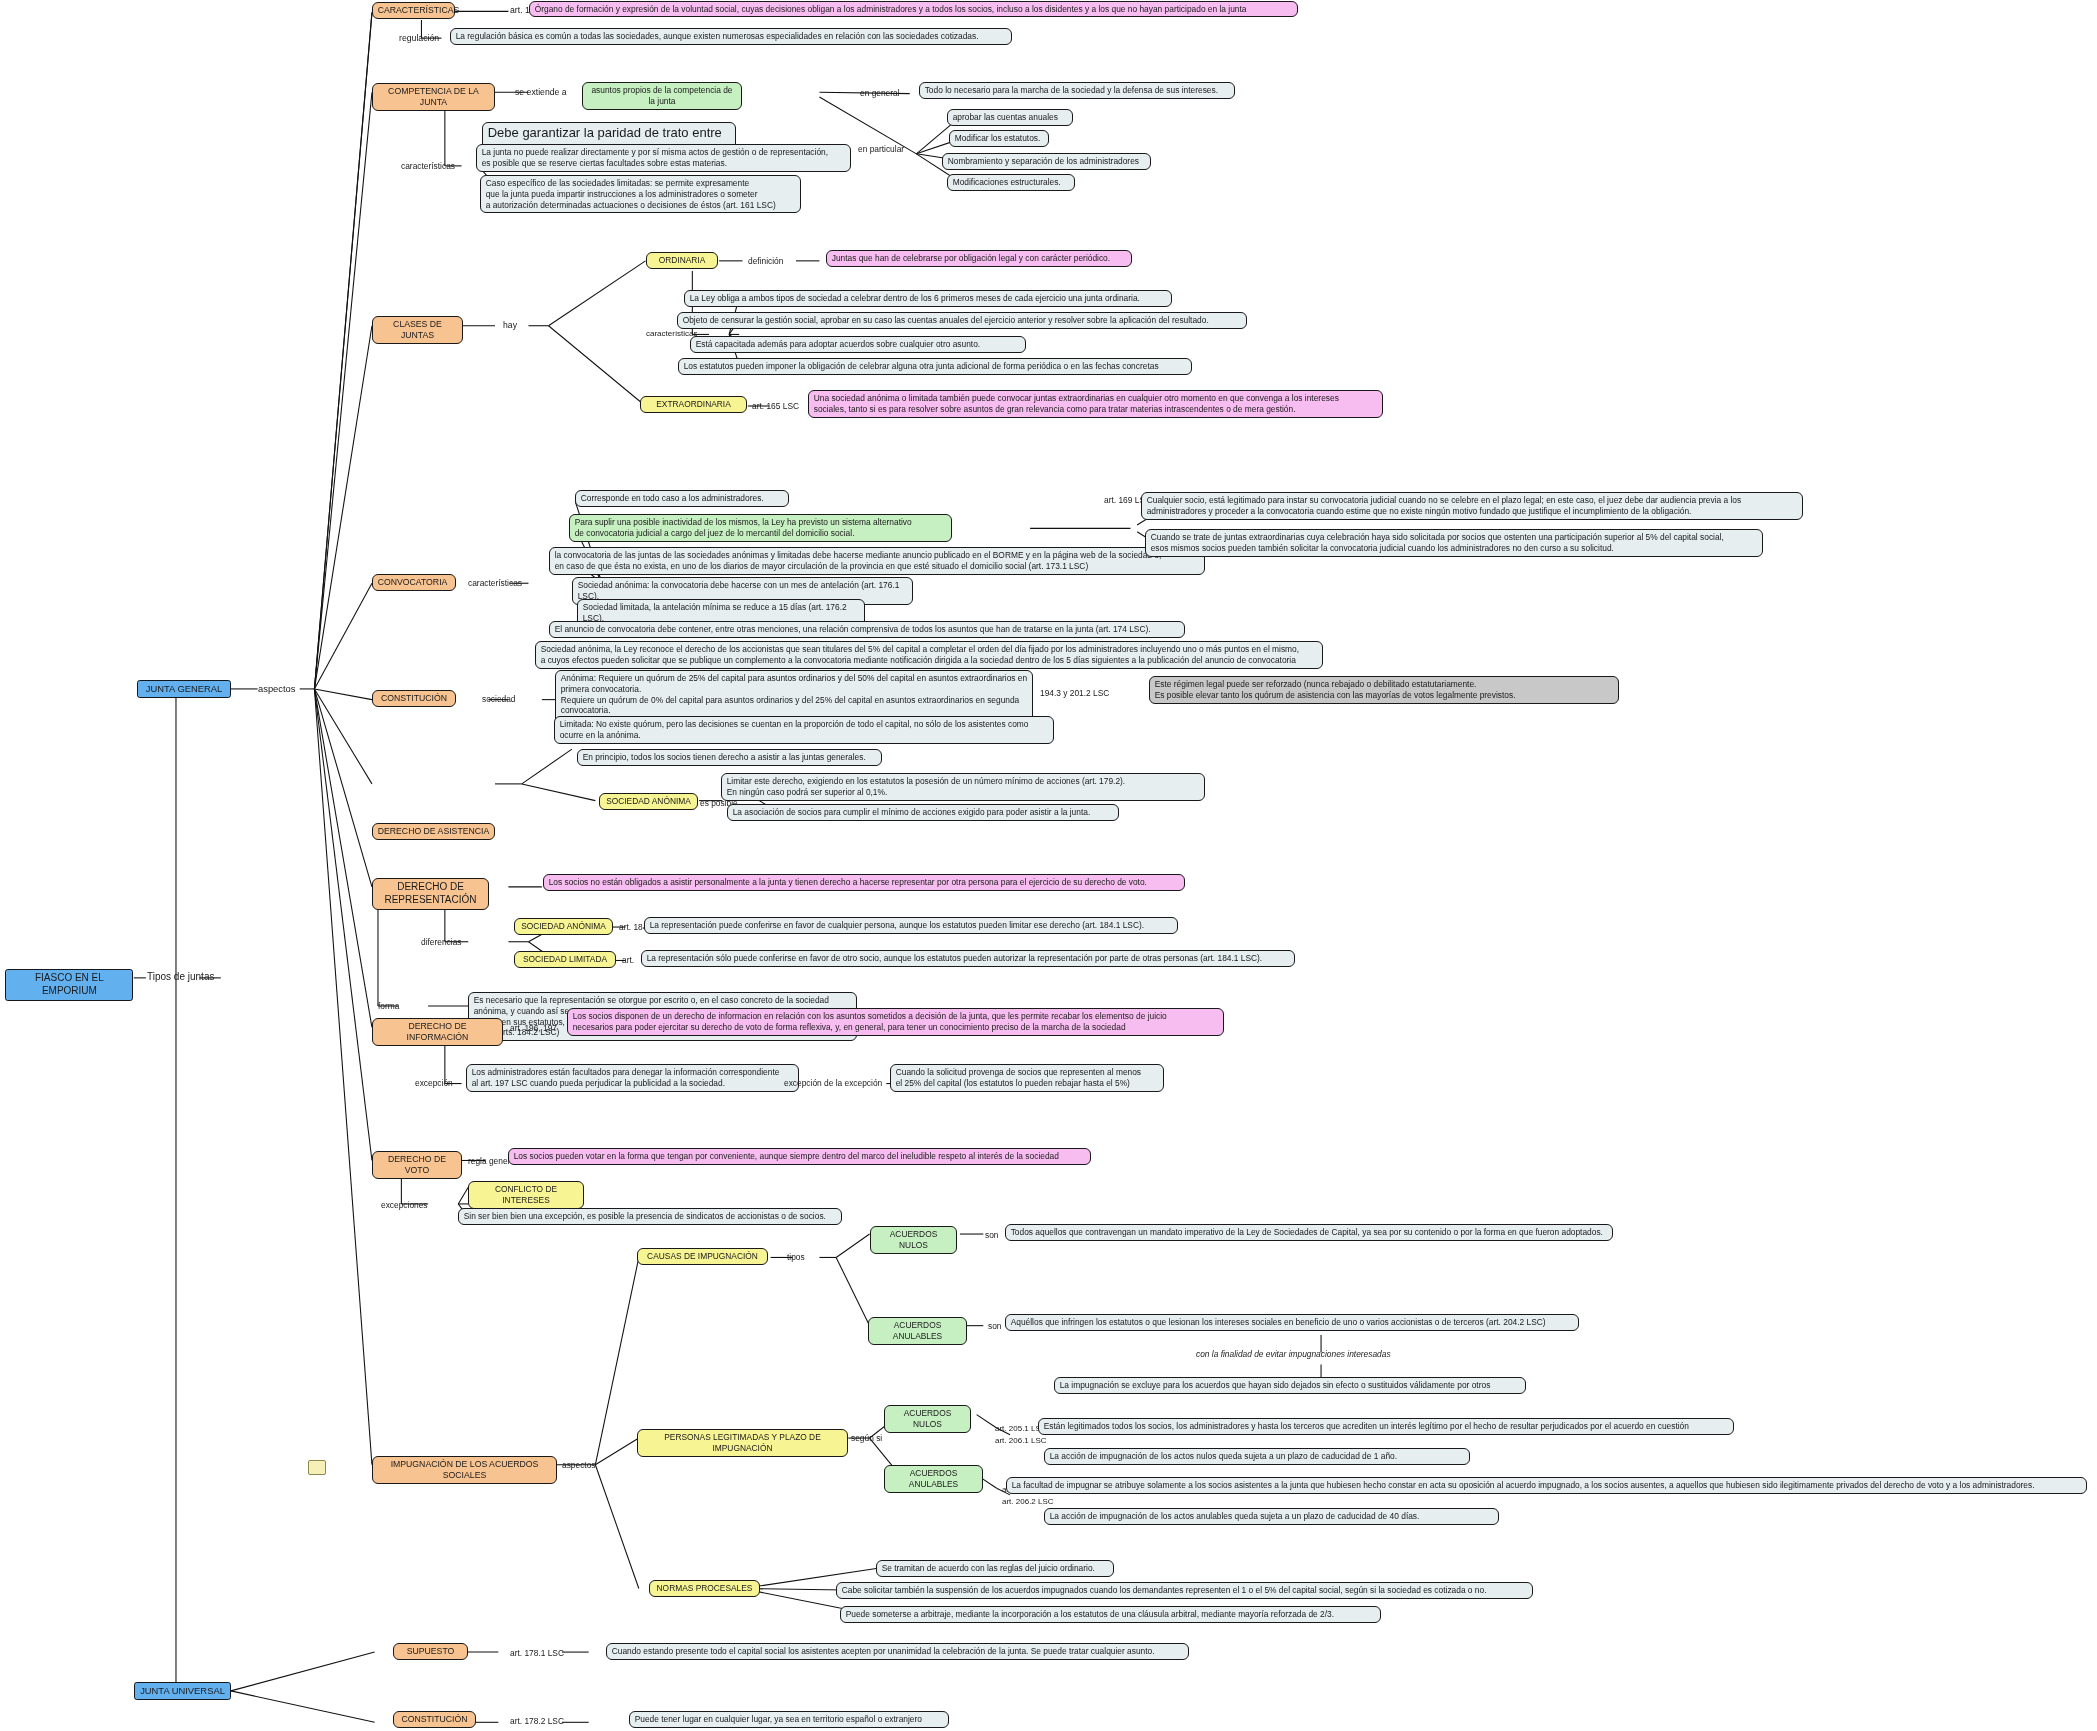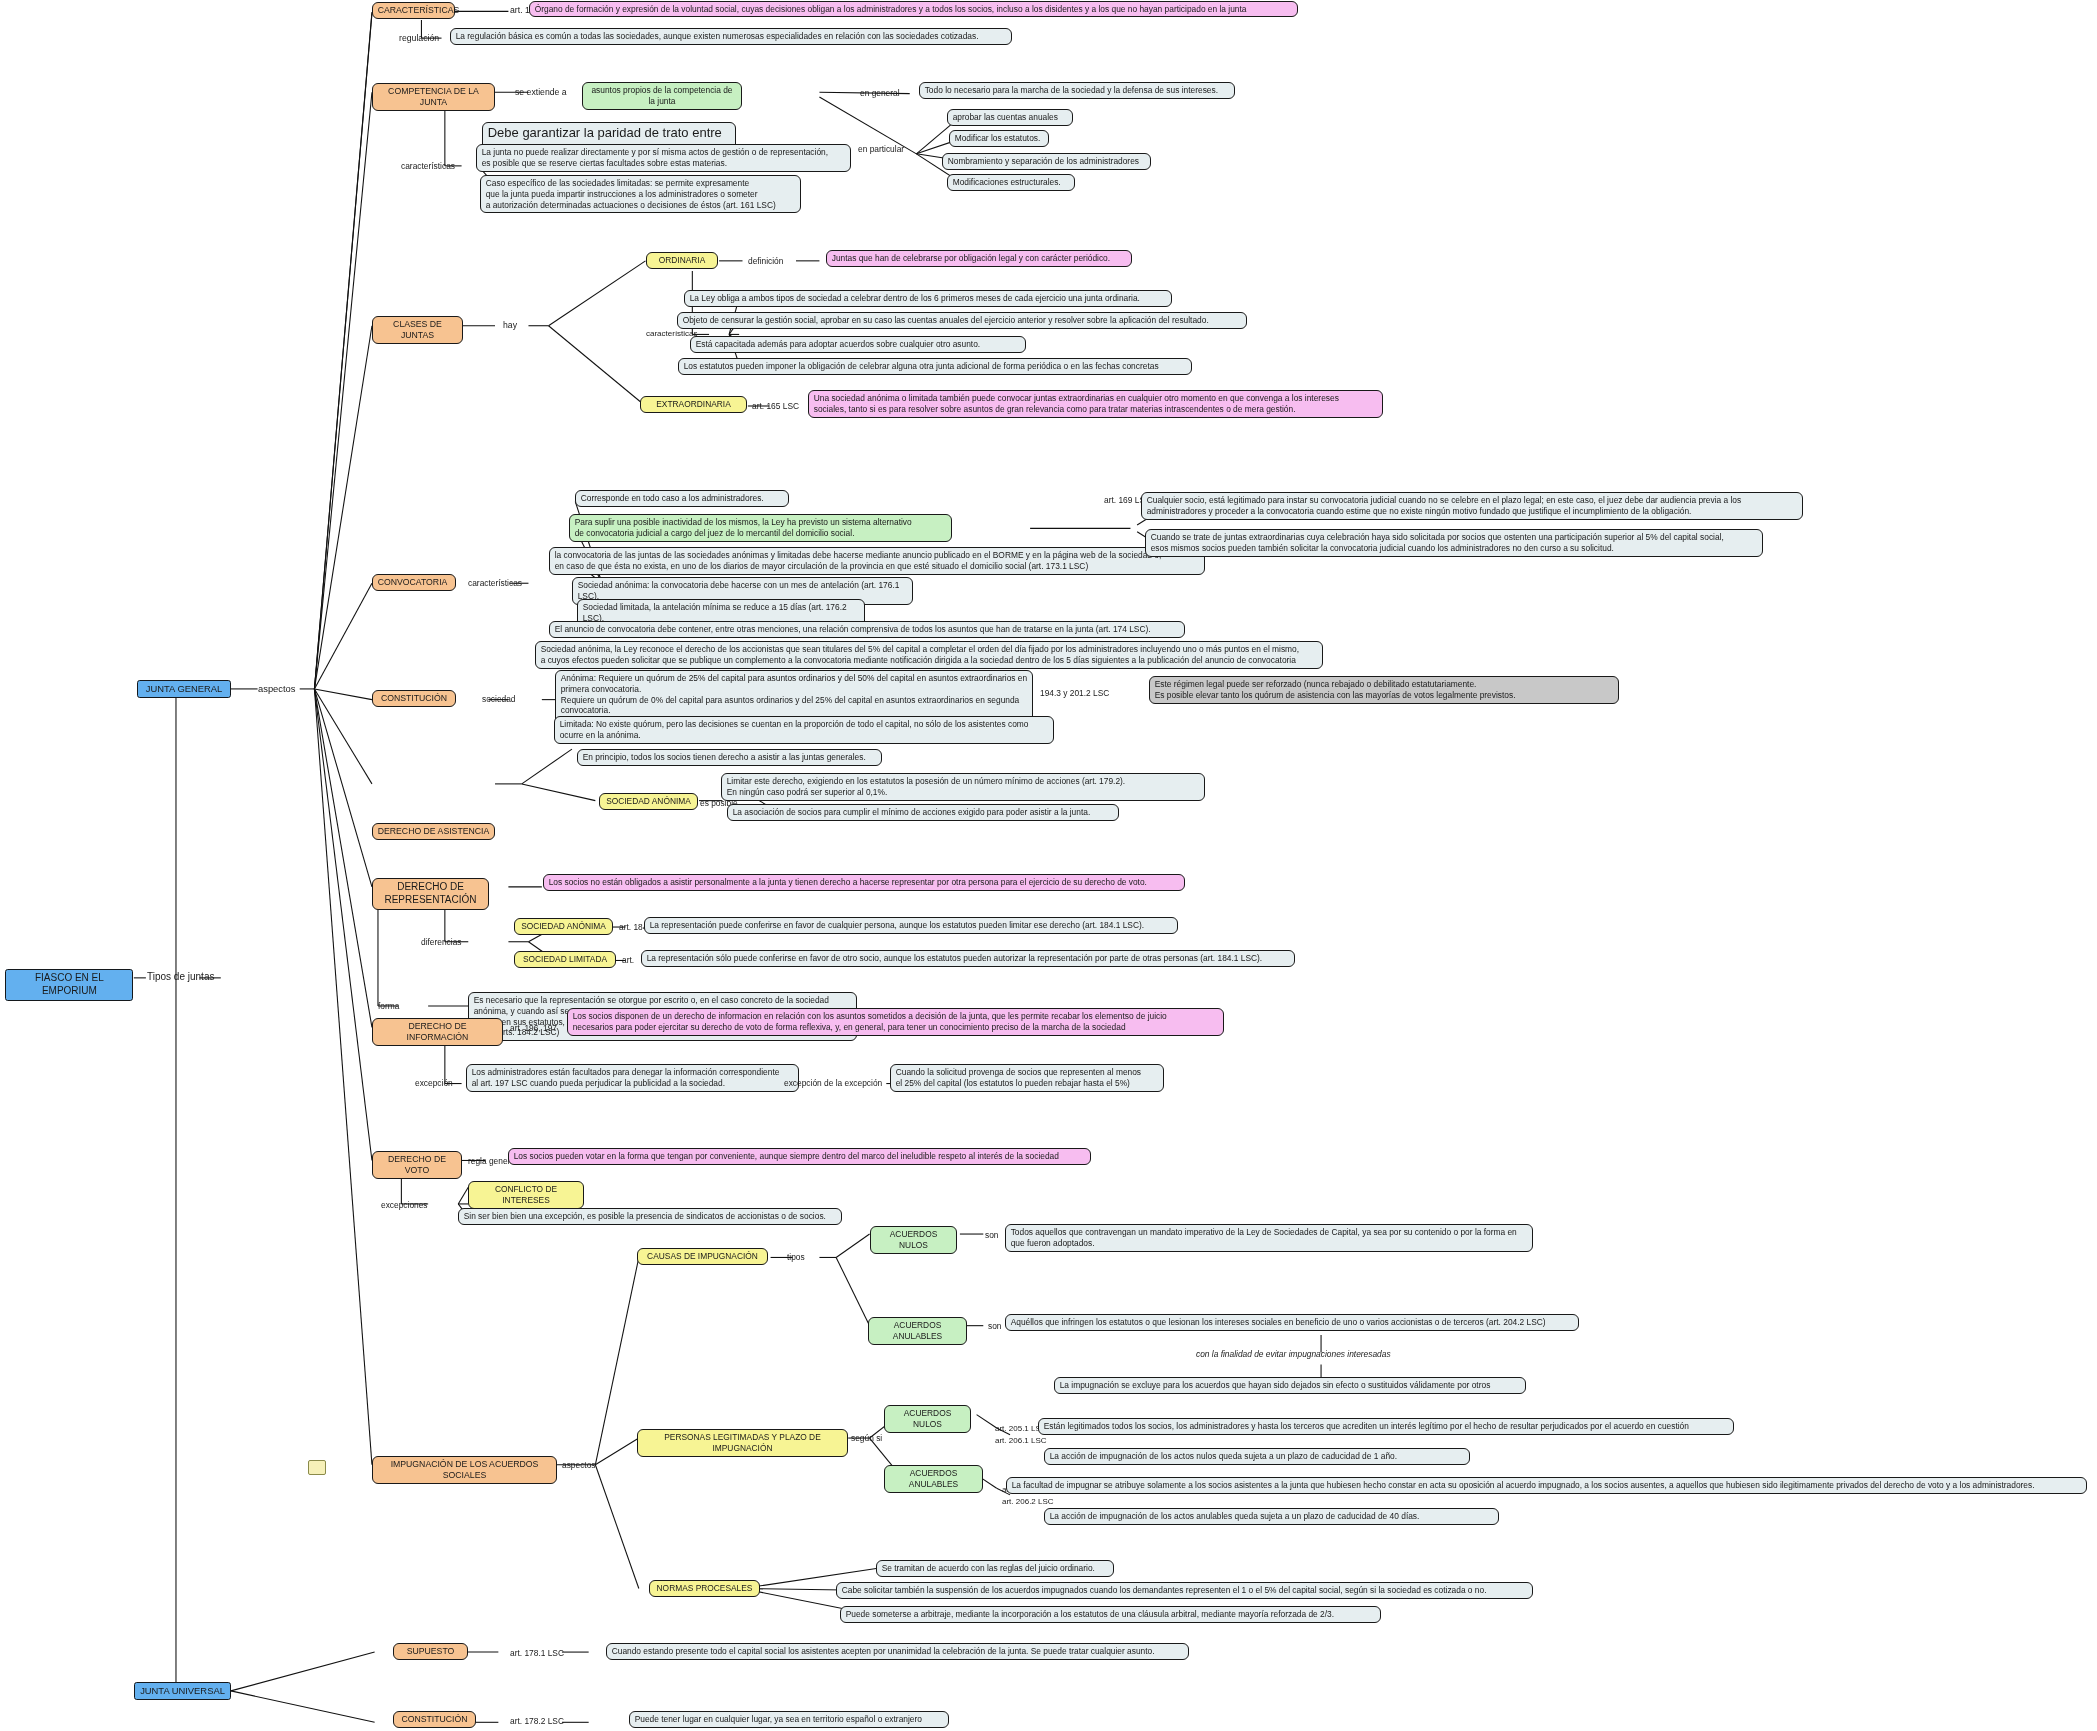--- a/index.html
+++ b/index.html
@@ -289,21 +289,21 @@
 
 <div class="note" style="left:308px;top:1460px;width:16px;height:13.4px;background:#f6f0b8;border:0.8px solid #8a8a4a;border-radius:2px;"></div>
 
 <div class="node n-orange" style="left:372px;top:1456px;width:185px;font-size:8.7px;text-align:center;">IMPUGNACIÓN DE LOS ACUERDOS SOCIALES</div>
 <div class="lbl" style="left:562px;top:1460px;font-size:8.4px;">aspectos</div>
 
 <div class="node n-yellow" style="left:637px;top:1248px;width:131px;font-size:8.4px;text-align:center;">CAUSAS DE IMPUGNACIÓN</div>
 <div class="lbl" style="left:787px;top:1252px;font-size:8.4px;">tipos</div>
 <div class="node n-green" style="left:870px;top:1226px;width:87px;font-size:8.4px;text-align:center;">ACUERDOS NULOS</div>
 <div class="lbl" style="left:985px;top:1230px;font-size:8.4px;">son</div>
-<div class="node n-grey" style="left:1005px;top:1224px;width:528px;font-size:8.4px;">Todos aquellos que contravengan un mandato imperativo de la Ley de Sociedades de Capital, ya sea por su contenido o por la forma en que fueron adoptados.</div>
+<div class="node n-grey" style="left:1005px;top:1224px;width:608px;font-size:8.4px;">Todos aquellos que contravengan un mandato imperativo de la Ley de Sociedades de Capital, ya sea por su contenido o por la forma en que fueron adoptados.</div>
 <div class="node n-green" style="left:868px;top:1317px;width:99px;font-size:8.4px;text-align:center;">ACUERDOS ANULABLES</div>
 <div class="lbl" style="left:988px;top:1321px;font-size:8.4px;">son</div>
 <div class="node n-grey" style="left:1005px;top:1314px;width:574px;font-size:8.4px;">Aquéllos que infringen los estatutos o que lesionan los intereses sociales en beneficio de uno o varios accionistas o de terceros (art. 204.2 LSC)</div>
 <div class="lbl" style="left:1196px;top:1349px;font-size:8.4px;font-style:italic;">con la finalidad de evitar impugnaciones interesadas</div>
 <div class="node n-grey" style="left:1054px;top:1377px;width:472px;font-size:8.4px;">La impugnación se excluye para los acuerdos que hayan sido dejados sin efecto o sustituidos válidamente por otros</div>
 
 <div class="node n-yellow" style="left:637px;top:1429px;width:211px;font-size:8.4px;text-align:center;">PERSONAS LEGITIMADAS Y PLAZO DE IMPUGNACIÓN</div>
 <div class="lbl" style="left:851px;top:1433px;font-size:8.4px;">según si</div>
 <div class="node n-green" style="left:884px;top:1405px;width:87px;font-size:8.4px;text-align:center;">ACUERDOS NULOS</div>
 <div class="lbl" style="left:995px;top:1424px;font-size:8px;">art. 205.1 LSC</div>

